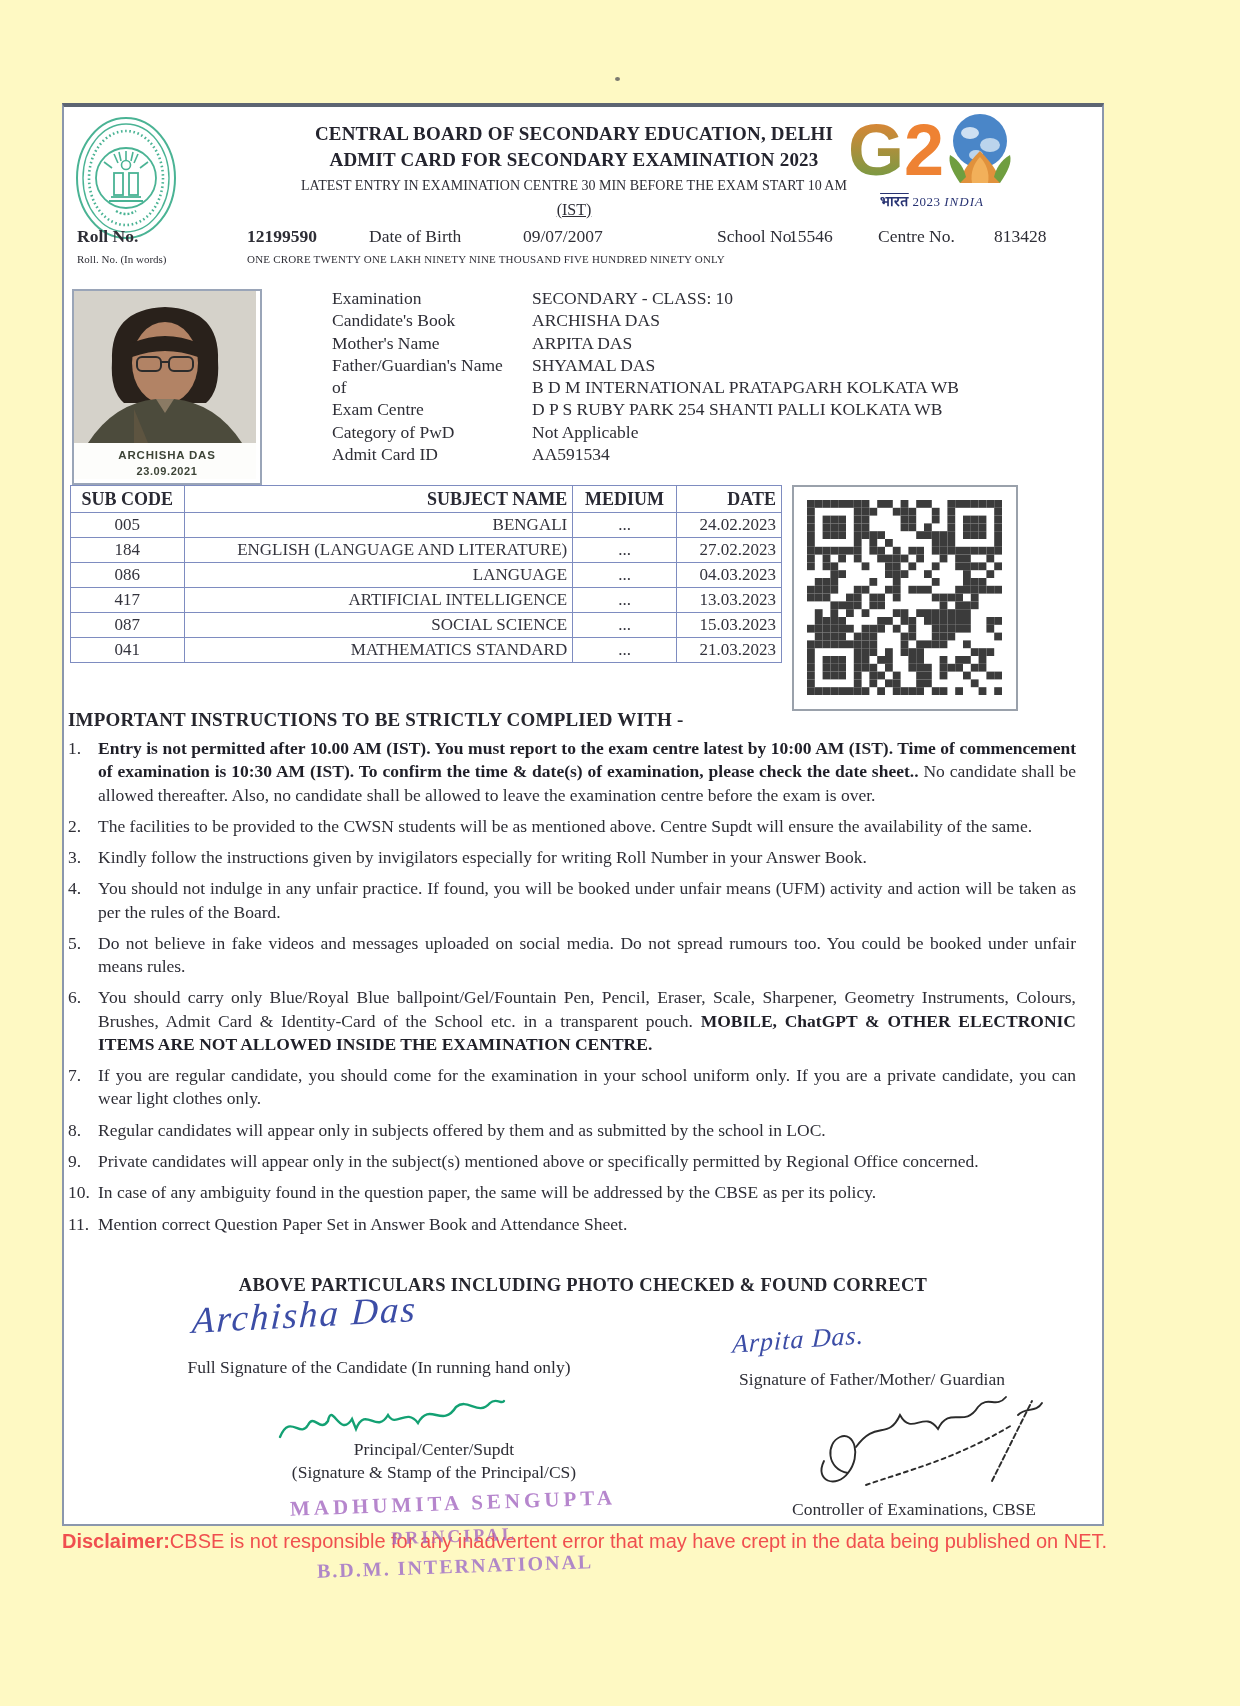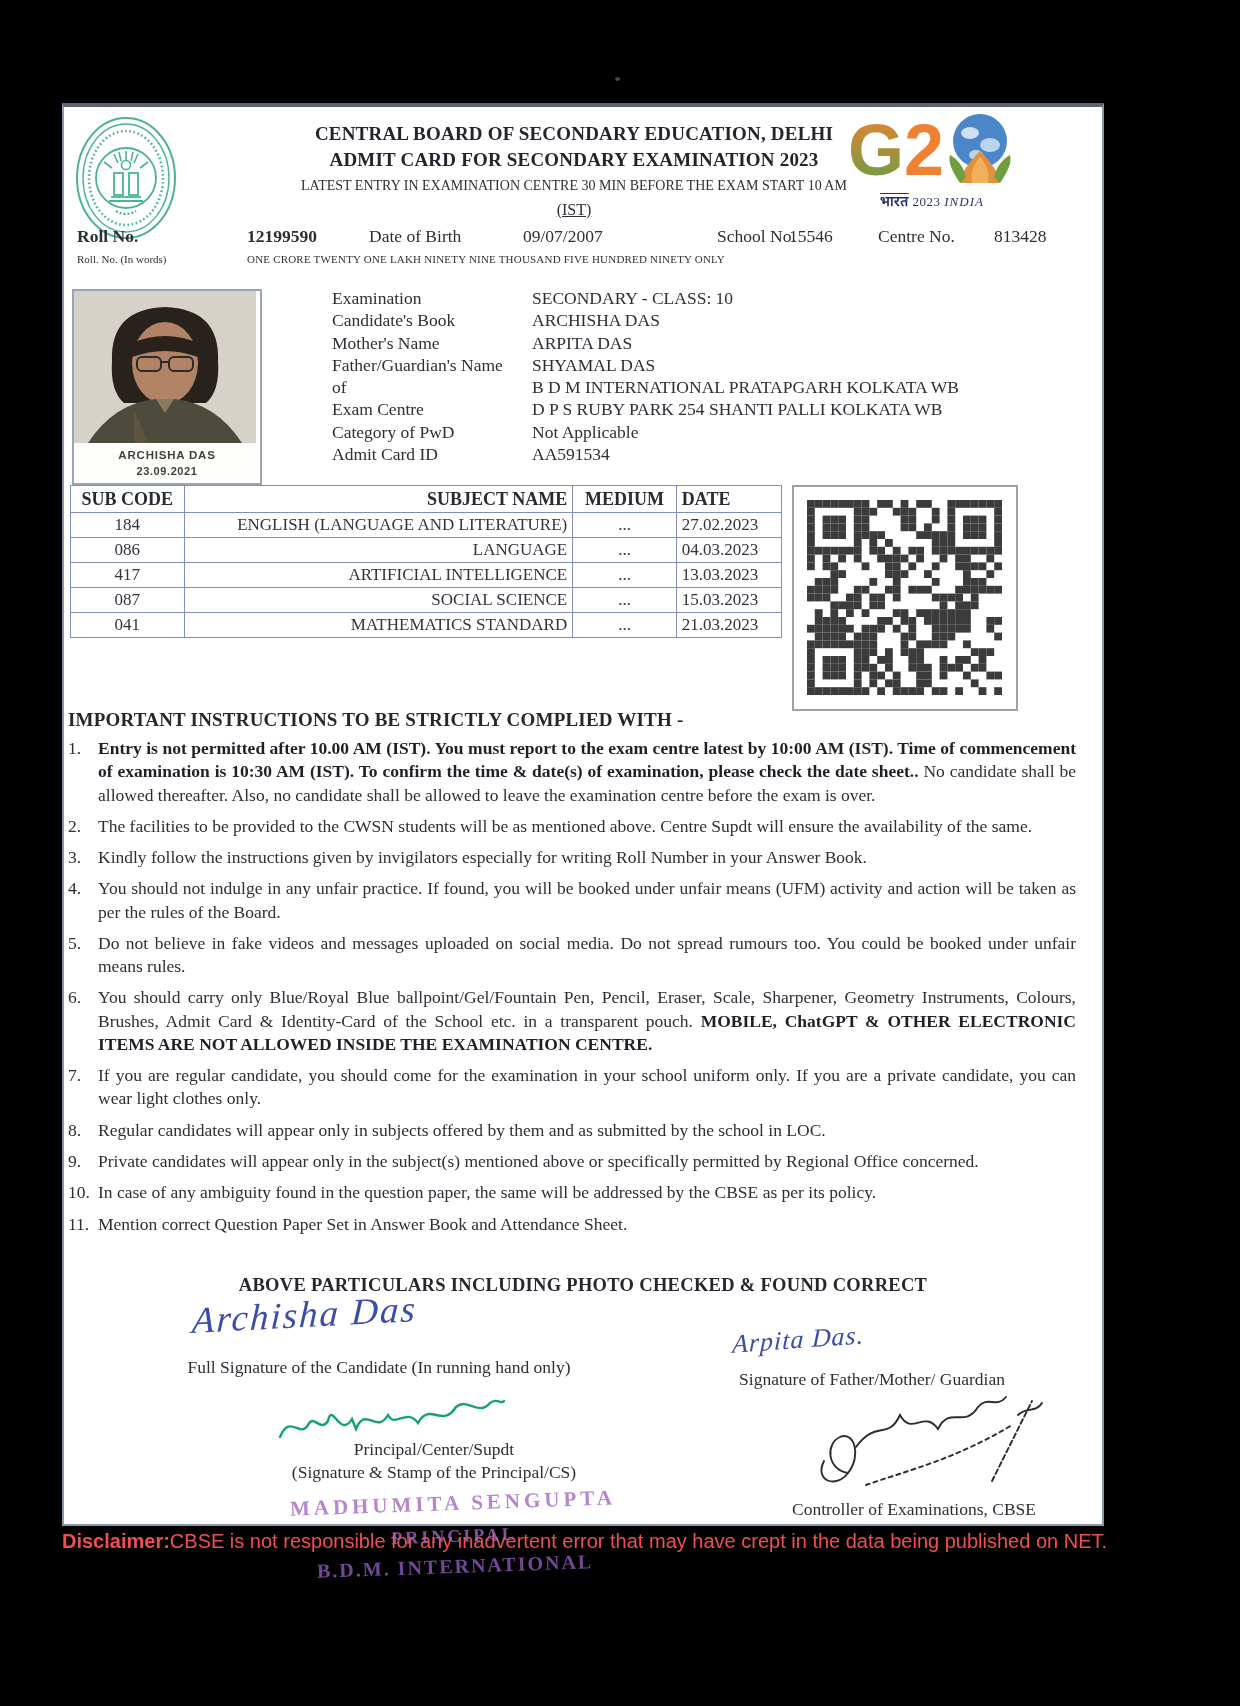--- a/index.html
+++ b/index.html
@@ -1,16 +1,16 @@
 <!DOCTYPE html>
 <html><head>
 <meta charset="utf-8">
 <style>
   html,body{margin:0;padding:0;background:#fff;}
-  .page{position:relative;width:1240px;height:1706px;background:#000000;overflow:hidden;
+  .page{position:relative;width:1240px;height:1706px;background:#fef9c3;overflow:hidden;
         font-family:"Liberation Serif", serif;color:#2e2e36;}
   .dot-artifact{position:absolute;left:615px;top:77px;width:5px;height:4px;background:#5a5a5a;border-radius:50%;opacity:.8;}
   .card{position:absolute;left:62px;top:103px;width:1038px;height:1417px;background:#fff;
         border-left:2px solid #8b97ad;border-right:2px solid #8b97ad;border-bottom:2px solid #8b97ad;
         border-top:4px solid #5d6572;}
   
   .emblem{position:absolute;left:10px;top:8px;width:104px;height:126px;}
   .hdr{position:absolute;left:130px;top:14px;width:760px;text-align:center;line-height:1.38;}
   .hdr .l1,.hdr .l2{font-weight:bold;font-size:19px;letter-spacing:.2px;color:#24242e;}
   .hdr .l3{font-size:14px;margin-top:3px;}
@@ -43,21 +43,21 @@
   .dlabel{display:inline-block;width:200px;}
   .dvalue{display:inline-block;}
   
   table.subjects{position:absolute;left:6px;top:378px;width:712px;border-collapse:collapse;font-size:17px;color:#33333d;}
   table.subjects th,table.subjects td{border:1.5px solid #7e8cc0;padding:0 5px;}
   table.subjects th{font-size:18px;font-weight:bold;height:26px;color:#2a2a34;}
   table.subjects td{height:24px;}
   .c-code{width:108px;text-align:center;}
   .c-name{width:404px;text-align:right;}
   .c-med{width:94px;text-align:center;}
-  .c-date{width:96px;text-align:left;}
+  .c-date{width:96px;text-align:right;}
   
   .qrbox{position:absolute;left:728px;top:378px;width:222px;height:222px;border:2px solid #9aa1ab;background:#fff;}
   .qrbox svg{position:absolute;left:13px;top:13px;}
   
   .instr-title{position:absolute;left:4px;top:602px;font-size:19px;font-weight:bold;color:#26262e;letter-spacing:.2px;}
   .instr-list{position:absolute;left:4px;top:630px;width:1008px;}
   .instr{display:flex;margin-bottom:8px;font-size:17.5px;line-height:1.33;}
   .instr .num{flex:0 0 30px;}
   .instr .itxt{flex:1;text-align:justify;}
   .instr .itxt b{color:#1f1f28;}
@@ -202,20 +202,26 @@
     <table class="subjects">
       <thead>
           <tr>
             <th class="c-code">SUB CODE</th>
             <th class="c-name">SUBJECT NAME</th>
             <th class="c-med">MEDIUM</th>
             <th class="c-date">DATE</th>
           </tr>
         </thead>
       <tbody>
+          <tr>
+            <td class="c-code">005</td>
+            <td class="c-name">BENGALI</td>
+            <td class="c-med">...</td>
+            <td class="c-date">24.02.2023</td>
+          </tr>
           <tr>
             <td class="c-code">184</td>
             <td class="c-name">ENGLISH (LANGUAGE AND LITERATURE)</td>
             <td class="c-med">...</td>
             <td class="c-date">27.02.2023</td>
           </tr>
           <tr>
             <td class="c-code">086</td>
             <td class="c-name">LANGUAGE</td>
             <td class="c-med">...</td>

